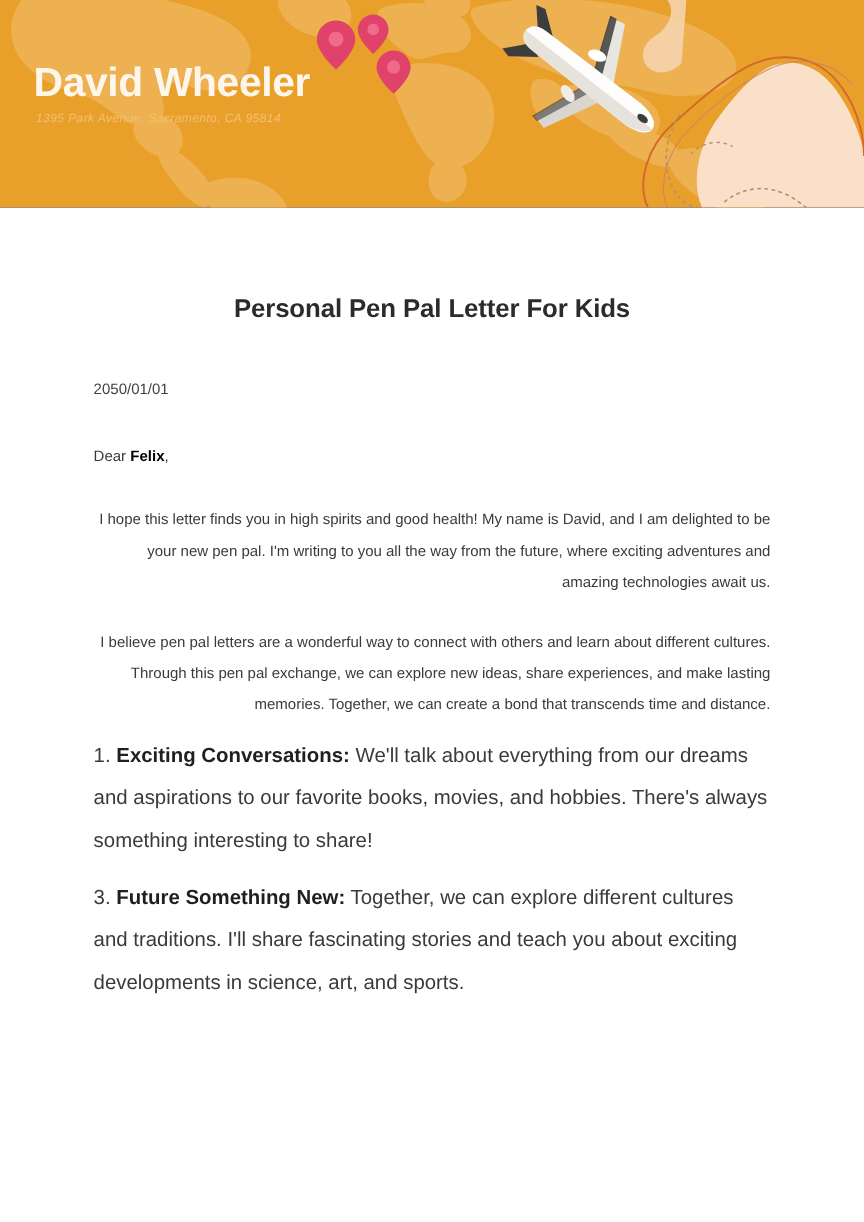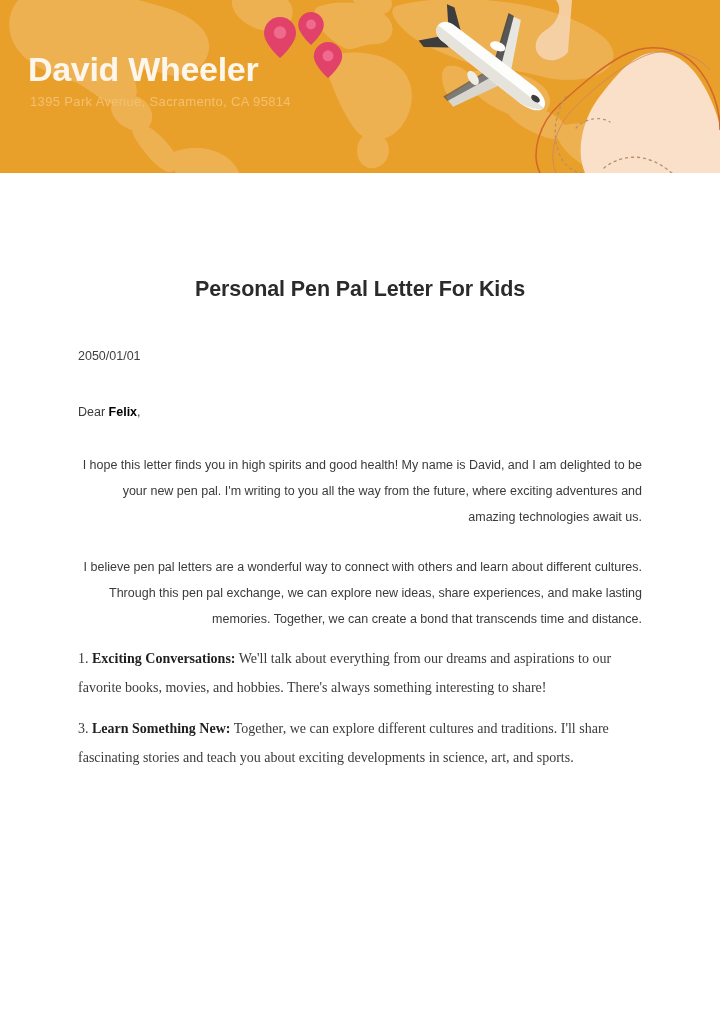--- a/index.html
+++ b/index.html
@@ -45,41 +45,42 @@
   .sender-name {
     font-size: 34px;
     font-weight: bold;
     color: #fdf6ec;
     letter-spacing: -0.3px;
     line-height: 1.05;
     margin: 0;
     white-space: nowrap;
   }
   .sender-address {
-    font-size: 13px;
+    font-size: 10px;
     color: #f3c070;
     letter-spacing: 0.35px;
     margin: 6px 0 0 2px;
     white-space: nowrap;
+    font-style: italic;
   }
 
   
   .letter {
     position: relative;
     padding: 0 78px;
     box-sizing: border-box;
     width: 720px;
   }
   .letter-title {
     text-align: center;
     font-size: 21.5px;
     font-weight: bold;
     color: #2b2b2b;
     margin: 0;
-    padding-top: 104px;
+    padding-top: 72px;
     letter-spacing: -0.1px;
   }
   .letter-date {
     font-size: 12.5px;
     color: #404040;
     margin: 0;
     padding-top: 44px;
     line-height: 1.6;
   }
   .letter-salutation {
@@ -94,26 +95,25 @@
   .para {
     font-size: 12.5px;
     color: #3a3a3a;
     line-height: 2.08;
     margin: 0;
     padding-top: 24px;
     text-align: right;
   }
   .para-first { padding-top: 30px; }
   .list-item {
-    font-size: 14px;
+    font-size: 17px;
     color: #3a3a3a;
     line-height: 2.08;
     margin: 0;
     padding-top: 12px;
-    font-family: Liberation Serif, serif;
   }
   .list-item b { font-weight: bold; color: #1f1f1f; }
 </style>
 </head>
 <body>
 
 <div class="page">
 
   <div class="header">
 
@@ -242,16 +242,16 @@
     <p class="letter-salutation"><span>Dear </span><b>Felix</b><span>,</span></p>
 
     <p class="para para-first">I hope this letter finds you in high spirits and good health! My name is David, and I am delighted to be your new pen pal. I'm writing to you all the way from the future, where exciting adventures and amazing technologies await us.</p>
 
     <p class="para">I believe pen pal letters are a wonderful way to connect with others and learn about different cultures. Through this pen pal exchange, we can explore new ideas, share experiences, and make lasting memories. Together, we can create a bond that transcends time and distance.</p>
 
 
     <p class="list-item"><span>1.</span><span>&nbsp;</span><b>Exciting Conversations:</b><span> We'll talk about everything from our dreams and aspirations to our favorite books, movies, and hobbies. There's always something interesting to share!</span></p>
 
 
-    <p class="list-item"><span>3.</span><span>&nbsp;</span><b>Learn Something New:</b><span> Together, we can explore different cultures and traditions. I'll share fascinating stories and teach you about exciting developments in science, art, and sports.</span></p>
+    <p class="list-item"><span>3.</span><span>&nbsp;</span><b>Future Something New:</b><span> Together, we can explore different cultures and traditions. I'll share fascinating stories and teach you about exciting developments in science, art, and sports.</span></p>
 
   </div>
 </div>
 
 </body></html>

